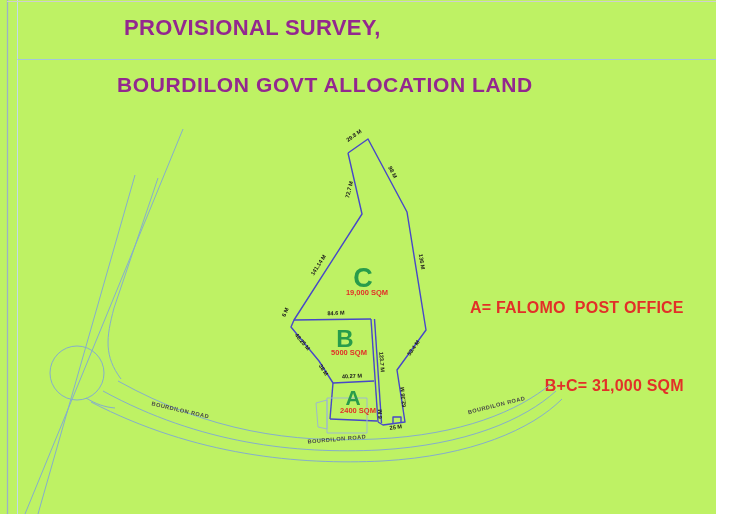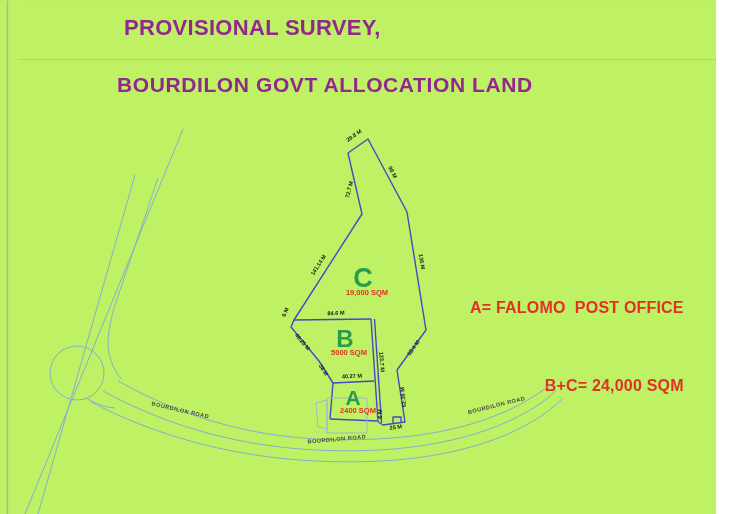--- a/index.html
+++ b/index.html
@@ -34,21 +34,21 @@
 </head>
 <body>
 
 <div class="page">
 
   <div class="page-title">PROVISIONAL SURVEY,</div>
   <div class="page-subtitle">BOURDILON GOVT ALLOCATION LAND</div>
 
   <div class="legend">
     <div>A= FALOMO  POST OFFICE</div>
-    <div>B+C= 24,000 SQM</div>
+    <div>B+C= 31,000 SQM</div>
   </div>
 
   <svg id="plan-svg" width="750" height="514" viewBox="0 0 750 514">
 
     <g class="borders">
       <line x1="7.5" y1="0" x2="7.5" y2="514" stroke="#9ab3c6" stroke-width="1.3"></line>
       <line x1="17.5" y1="0" x2="17.5" y2="514" stroke="#c2dbec" stroke-width="1"></line>
       <line x1="7" y1="1.5" x2="750" y2="1.5" stroke="#cfcfcf" stroke-width="1"></line>
       <line x1="17.5" y1="59.5" x2="750" y2="59.5" stroke="#a3c6dc" stroke-width="1.2"></line>
       <line x1="741.5" y1="0" x2="741.5" y2="514" stroke="#c2dbec" stroke-width="1"></line>

